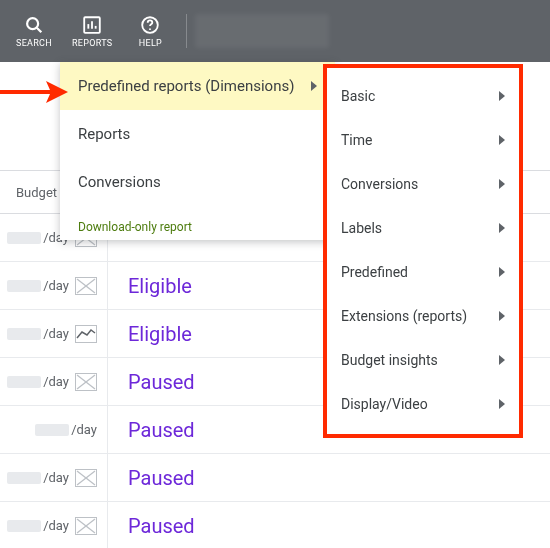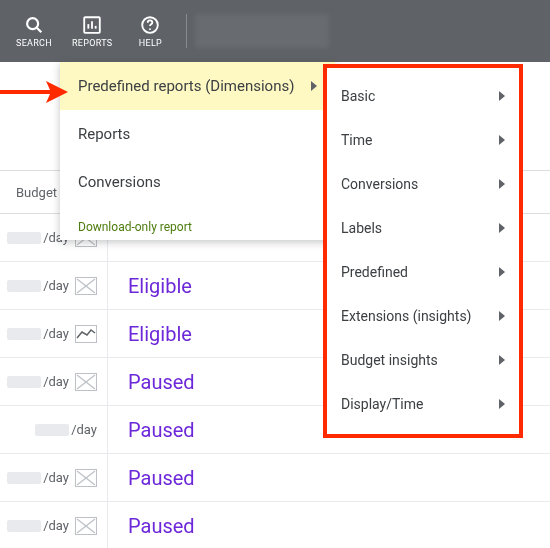--- a/index.html
+++ b/index.html
@@ -351,29 +351,29 @@
       </div>
       <div class="menu2-item">
         <span>Labels</span>
         <span class="chev"></span>
       </div>
       <div class="menu2-item">
         <span>Predefined</span>
         <span class="chev"></span>
       </div>
       <div class="menu2-item">
-        <span>Extensions (insights)</span>
+        <span>Extensions (reports)</span>
         <span class="chev"></span>
       </div>
       <div class="menu2-item">
         <span>Budget insights</span>
         <span class="chev"></span>
       </div>
       <div class="menu2-item">
-        <span>Display/Time</span>
+        <span>Display/Video</span>
         <span class="chev"></span>
       </div>
     </div>
 </div>
 
 <svg class="red-arrow" width="80" height="40">
   <polygon points="48,9 70,20 48,31 52,22 0,22 0,18 52,18" fill="#ff2a00"></polygon>
 </svg>
 
 </body></html>

